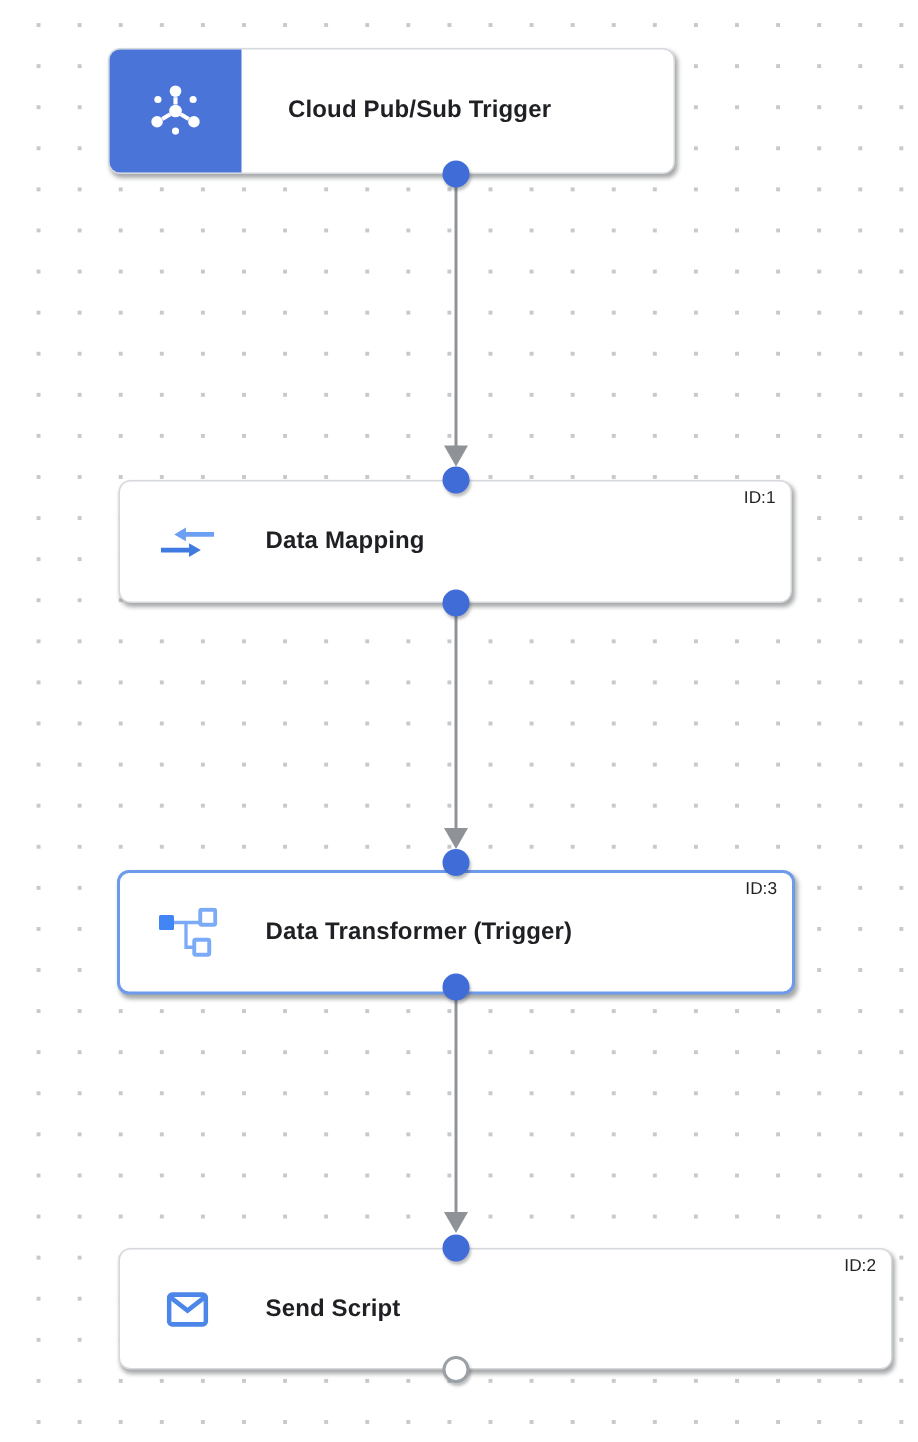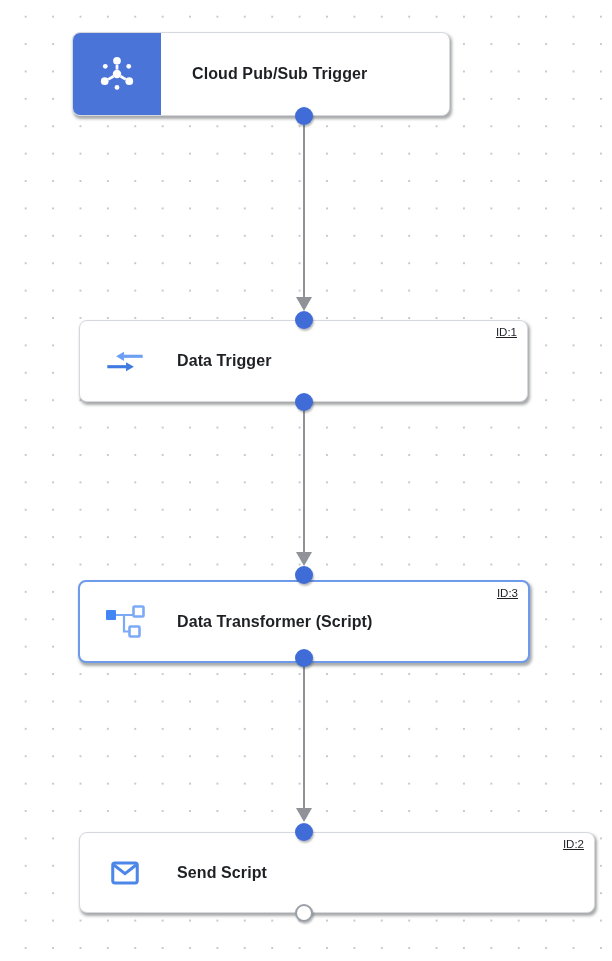--- a/index.html
+++ b/index.html
@@ -52,21 +52,20 @@
     font-weight:bold;
     color:#1f2023;
     letter-spacing:0.1px;
     white-space:nowrap;
   }
   .id-badge {
     position:absolute;
     top:5px; right:10px;
     font-size:11.5px;
     color:#1f2023;
-    text-decoration:underline;
   }
 
   .edge-line {
     position:absolute;
     left:303px;
     width:2px;
     background:#8f9398;
   }
   .edge-arrowhead {
     position:absolute;
@@ -133,34 +132,34 @@
   <div class="node node-mapping">
     <div class="id-badge">ID:1</div>
     <div class="icon-wrap">
       <svg width="38" height="25" viewBox="0 0 36 24">
         <line x1="35" y1="7" x2="16.5" y2="7" stroke="#6d9ff2" stroke-width="3"></line>
         <polygon points="17,2.6 17,11.4 9.5,7" fill="#6d9ff2"></polygon>
         <line x1="1" y1="17" x2="19.5" y2="17" stroke="#3f7ae0" stroke-width="3"></line>
         <polygon points="19,12.6 19,21.4 26.5,17" fill="#3f7ae0"></polygon>
       </svg>
     </div>
-    <div class="title">Data Trigger</div>
+    <div class="title">Data Mapping</div>
   </div>
 
   <div class="node node-transform selected">
     <div class="id-badge">ID:3</div>
     <div class="icon-wrap">
       <svg width="40" height="33" viewBox="0 0 40 33">
         <path d="M11,10 H28 M19,10 V26.5 H24" fill="none" stroke="#7baaf7" stroke-width="2.2"></path>
         <rect x="1" y="5" width="10" height="10" rx="1" fill="#4285f4"></rect>
         <rect x="28.5" y="1.5" width="10" height="10" rx="1" fill="#ffffff" stroke="#7baaf7" stroke-width="2.6"></rect>
         <rect x="24.5" y="21.5" width="10" height="10" rx="1" fill="#ffffff" stroke="#7baaf7" stroke-width="2.6"></rect>
       </svg>
     </div>
-    <div class="title">Data Transformer (Script)</div>
+    <div class="title">Data Transformer (Trigger)</div>
   </div>
 
   <div class="node node-email">
     <div class="id-badge">ID:2</div>
     <div class="icon-wrap">
       <svg width="28" height="24" viewBox="0 0 24 20">
         <rect x="1.5" y="1.5" width="21" height="17" rx="1.8" fill="none" stroke="#4b86e8" stroke-width="2.6"></rect>
         <path d="M2.5,3.2 L12,10.6 L21.5,3.2" fill="none" stroke="#4b86e8" stroke-width="2.6"></path>
       </svg>
     </div>

